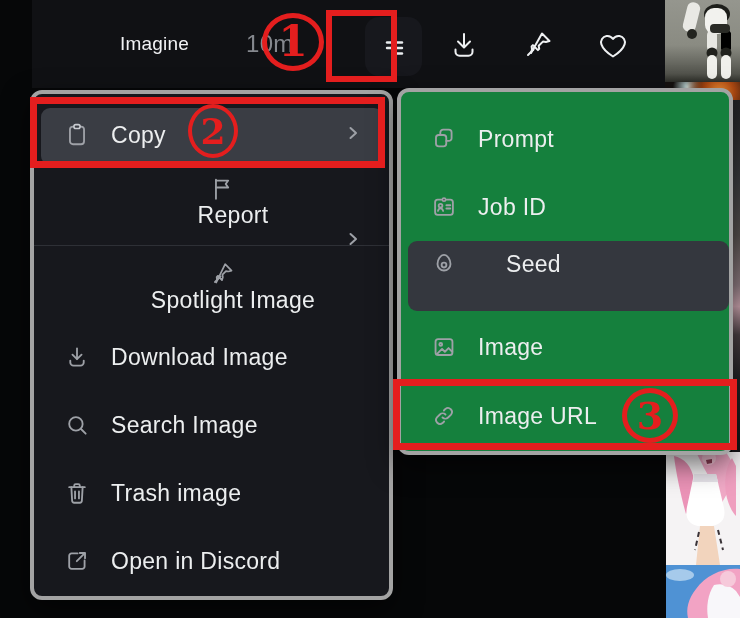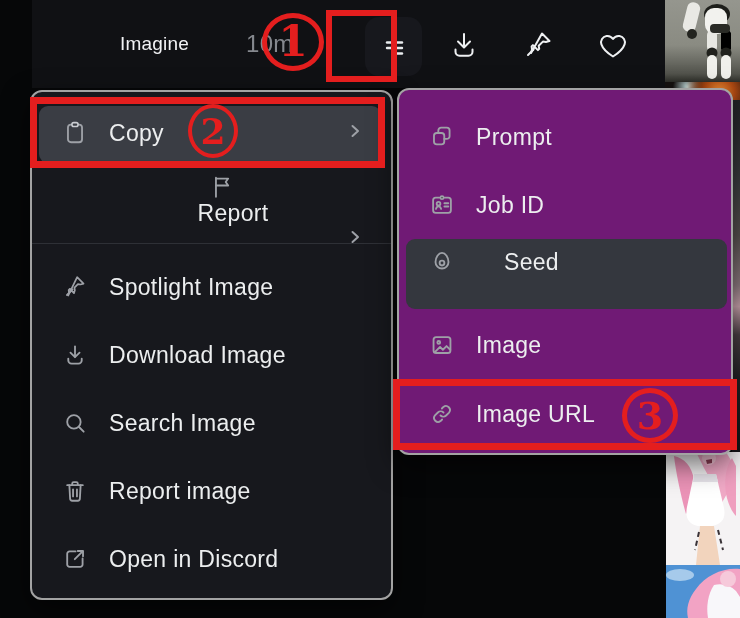--- a/index.html
+++ b/index.html
@@ -26,24 +26,24 @@
   .robot-thumb{left:665px;top:0;width:75px;height:82px;background:linear-gradient(180deg,#95968e 0%,#8a8b82 55%,#52534c 90%,#2e2f2a 100%);}
   .ember-strip{left:665px;top:82px;width:75px;height:26px;background:
     radial-gradient(circle at 72% 45%, #ff9d3a 0%, #b04a12 28%, rgba(40,20,10,0) 62%),
     radial-gradient(circle at 30% 20%, #cfeaea 0%, rgba(60,70,70,0) 26%),
     #151110;}
   .right-sliver{left:732px;top:100px;width:8px;height:356px;background:
     linear-gradient(180deg,#222326 0%,#3a3b3e 22%,#56504e 38%,#8d7a80 52%,#caa3ad 58%,#4a3f44 66%,#232225 78%,#141416 100%);}
   .anime-a{left:666px;top:452px;width:74px;height:113px;background:#f4f2f3;}
   .anime-b{left:666px;top:565px;width:74px;height:53px;background:linear-gradient(180deg,#5e9cd8 0%,#4a8ccd 60%,#7fb3e2 100%);}
   
-  .panel{position:absolute;background:#17181d;border:2px solid #a3a3a3;border-radius:12px;
+  .panel{position:absolute;background:#17181d;border:4px solid #a3a3a3;border-radius:12px;
     box-shadow:0 10px 28px rgba(0,0,0,.55);}
   .ctx-panel{left:30px;top:90px;width:363px;height:510px;}
-  .sub-panel{left:397px;top:88px;width:336px;height:367px;background:#701a75;}
+  .sub-panel{left:397px;top:88px;width:336px;height:367px;background:#15803d;}
   .mrow{position:absolute;left:8px;right:8px;height:56px;display:flex;align-items:center;
     padding-left:22px;border-radius:10px;cursor:default;}
   .mrow .lbl{margin-left:21px;font-size:23px;color:#eceeef;letter-spacing:.3px;white-space:nowrap;}
   .mrow .chev{margin-left:auto;margin-right:18px;}
   .mi{width:26px;height:26px;flex:0 0 26px;fill:none;stroke:#9ea1a7;stroke-width:1.7;
     stroke-linecap:round;stroke-linejoin:round;}
   .chev svg{width:20px;height:20px;fill:none;stroke:#9ea1a7;stroke-width:2;stroke-linecap:round;stroke-linejoin:round;}
   .hoverbg{position:absolute;border-radius:9px;background:#3a3d44;}
   .copy-hover{left:7px;top:14px;width:342px;height:57px;}
   .seed-hover{left:7px;top:149px;width:321px;height:70px;background:#34373e;}
@@ -169,21 +169,21 @@
       <span class="lbl">Report</span>
       <span class="chev">
         <svg viewBox="0 0 20 20">
             <path d="M7.5 5l5.5 5-5.5 5"></path>
           </svg>
       </span>
     </div>
 
     <div class="divider"></div>
 
-    <div class="mrow" style="top:167px;">
+    <div class="mrow" style="top:167px;flex-direction:column;">
       <svg class="mi" viewBox="0 0 24 24">
         <path d="M14 3.6l6.4 6.4-3 .9-2.6-.4-3.5 3.5.4 2.6-.9 3-4.2-4.2-1.1 1.1.3 2.5-.8 3z" transform="scale(.92) translate(1.2,-.4)"></path>
         <path d="M9.8 14.2L4.6 19.4"></path>
       </svg>
       <span class="lbl">Spotlight Image</span>
     </div>
 
     <div class="mrow" style="top:235px;">
       <svg class="mi" viewBox="0 0 24 24">
         <path d="M12 4v9.5"></path>
@@ -202,21 +202,21 @@
     </div>
 
     <div class="mrow" style="top:371px;">
       <svg class="mi" viewBox="0 0 24 24">
         <path d="M4.8 6.6h14.4"></path>
         <path d="M9.4 6.6V5.2a1.4 1.4 0 0 1 1.4-1.4h2.4a1.4 1.4 0 0 1 1.4 1.4v1.4"></path>
         <path d="M6.8 6.6l.7 12.6a1.9 1.9 0 0 0 1.9 1.8h5.2a1.9 1.9 0 0 0 1.9-1.8l.7-12.6"></path>
         <path d="M10.2 10.6v6.4"></path>
           <path d="M13.8 10.6v6.4"></path>
       </svg>
-      <span class="lbl">Report image</span>
+      <span class="lbl">Trash image</span>
     </div>
 
     <div class="mrow" style="top:439px;">
       <svg class="mi" viewBox="0 0 24 24">
         <path d="M12.5 5H7a2.2 2.2 0 0 0-2.2 2.2V17A2.2 2.2 0 0 0 7 19.2h9.8A2.2 2.2 0 0 0 19 17v-5.5"></path>
         <path d="M14.5 4.6h4.9v4.9"></path>
           <path d="M19 5l-7.2 7.2"></path>
       </svg>
       <span class="lbl">Open in Discord</span>
     </div>

